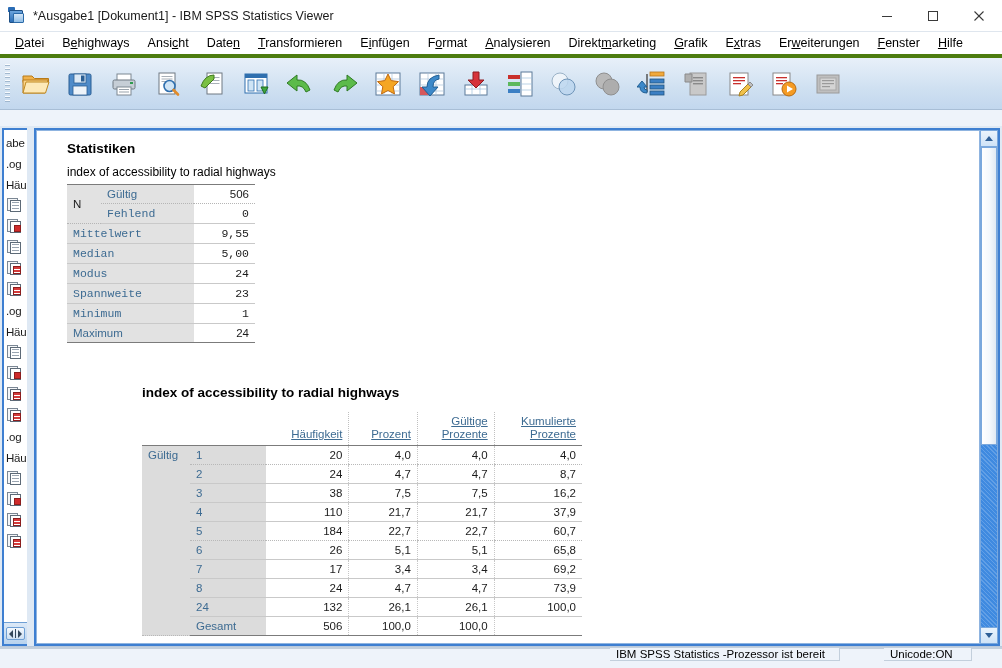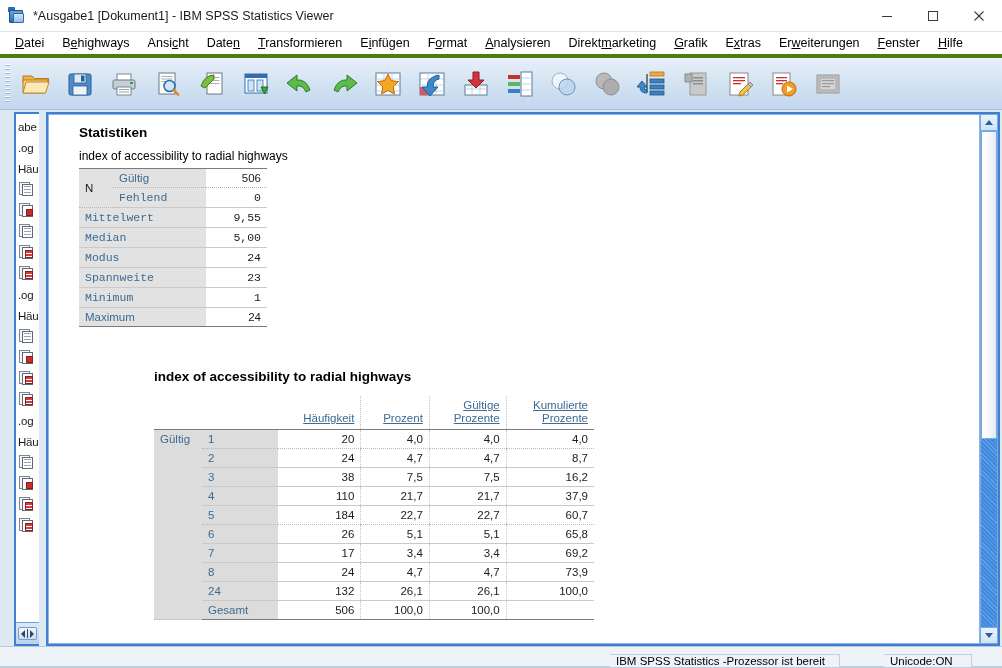--- a/index.html
+++ b/index.html
@@ -121,22 +121,23 @@
     flex: 0 0 44px;
     position: relative;
   }
   .tb-btn svg { display: block; }
 
   
   .bodyarea {
     flex: 1 1 auto;
     display: flex;
     background: #dfe9f4;
-    padding: 2px 2px 0 14px;
+    padding: 2px 2px 0 2px;
     min-height: 0;
+    margin-top: 16px;
   }
 
   
   .outline-pane {
     width: 25px;
     flex: 0 0 25px;
     background: #ffffff;
     border: 2px solid #3e7fd1;
     border-right: none;
     overflow: hidden;
@@ -398,21 +399,21 @@
     border: 1px solid #7aa8dd;
   }
 
   
   .statusbar {
     height: 22px;
     flex: 0 0 22px;
     background: #eef3fa;
     border-top: 1px solid #b9c9dc;
     display: flex;
-    align-items: flex-end;
+    align-items: flex-start;
     font-size: 11.5px;
     color: #000;
   }
   .st-cell {
     border: 1px solid #c3cfdc;
     border-left: none;
     display: flex; align-items: center;
     padding: 0 6px;
     background: #eef3fa;
   }

